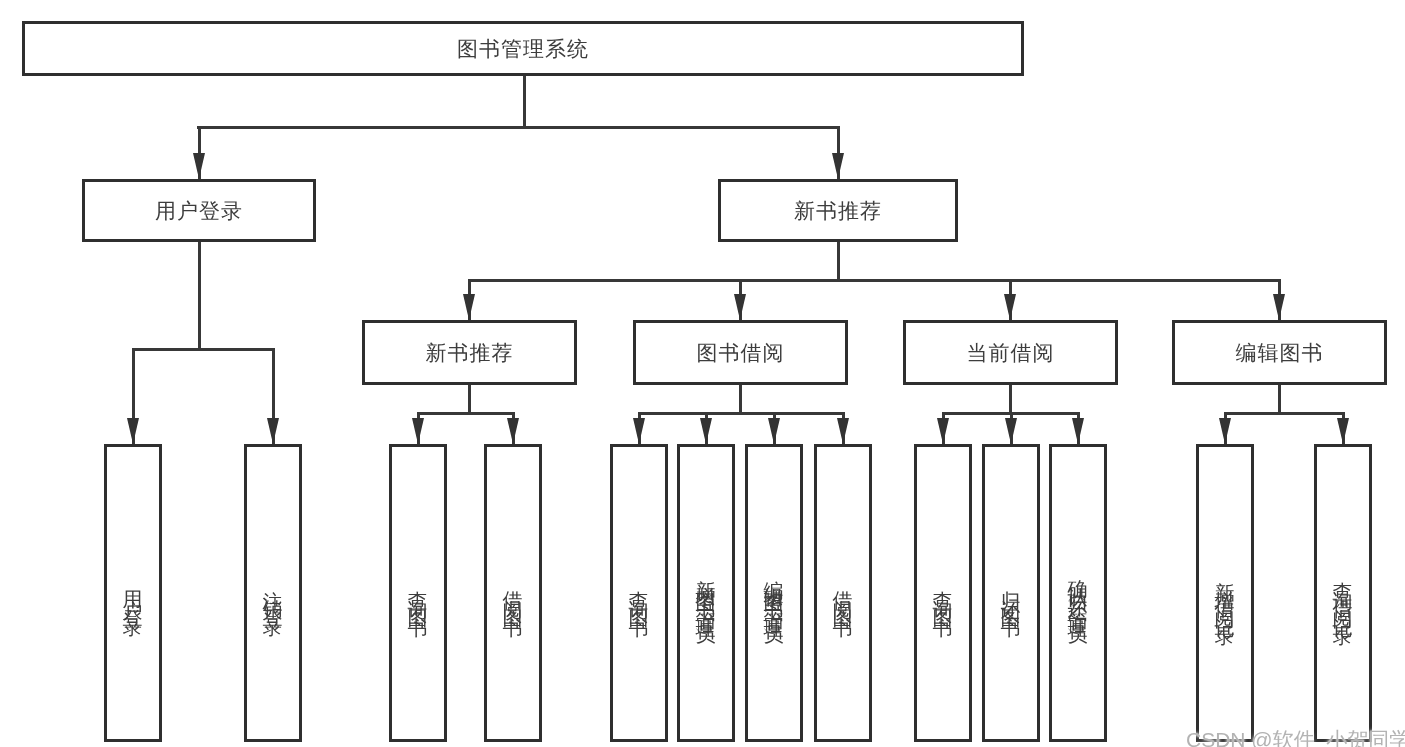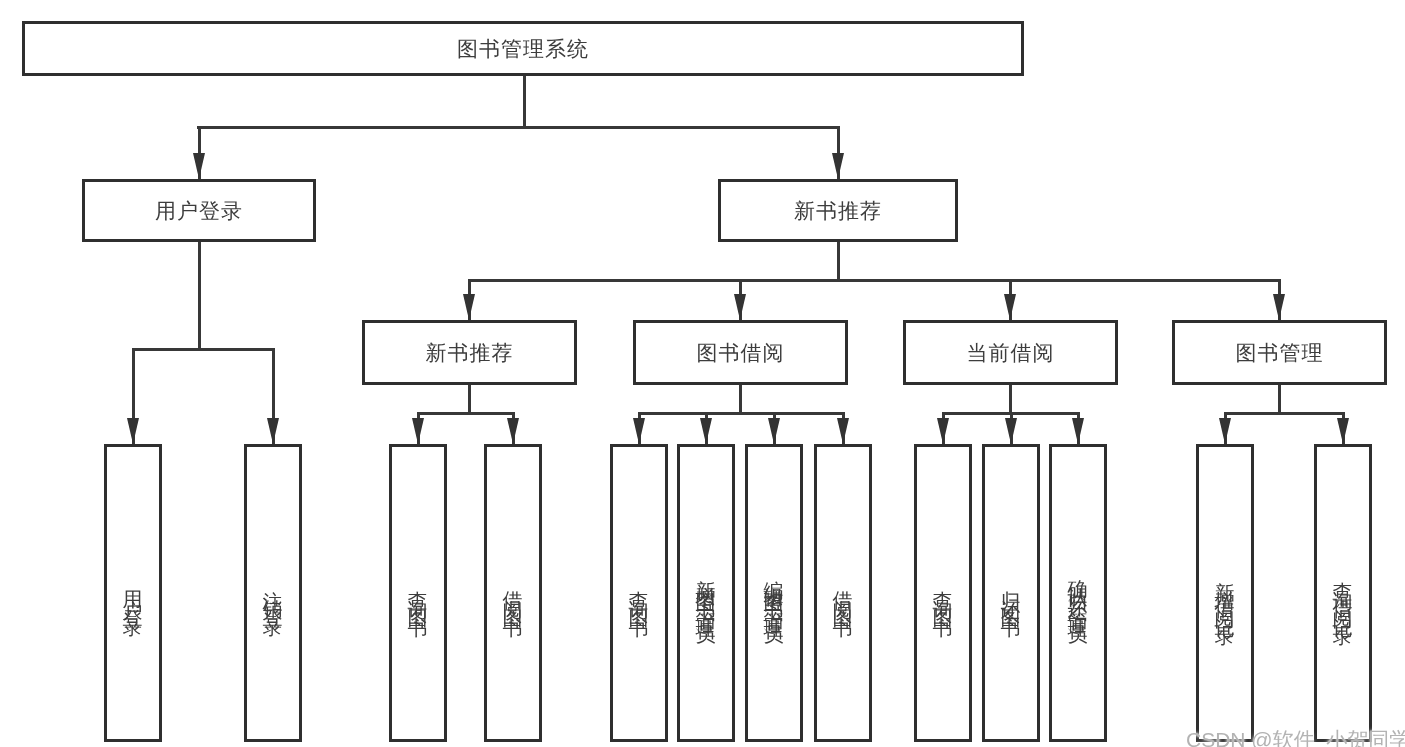--- a/index.html
+++ b/index.html
@@ -57,21 +57,21 @@
 
   <div class="box" style="left:903px;top:312px;width:215px;height:65px;">
     <span class="h-label">当前借阅</span>
   </div>
 
   <div class="box" style="left:633px;top:312px;width:215px;height:65px;">
     <span class="h-label">图书借阅</span>
   </div>
 
   <div class="box" style="left:1172px;top:312px;width:215px;height:65px;">
-    <span class="h-label">图书管理</span>
+    <span class="h-label">编辑图书</span>
   </div>
 
   <div class="box leaf" style="left:104px;top:436px;width:58px;height:298px;">
     <span class="vtext">用户登录</span>
   </div>
 
   <div class="box leaf" style="left:244px;top:436px;width:58px;height:298px;">
     <span class="vtext">注销登录</span>
   </div>
 

